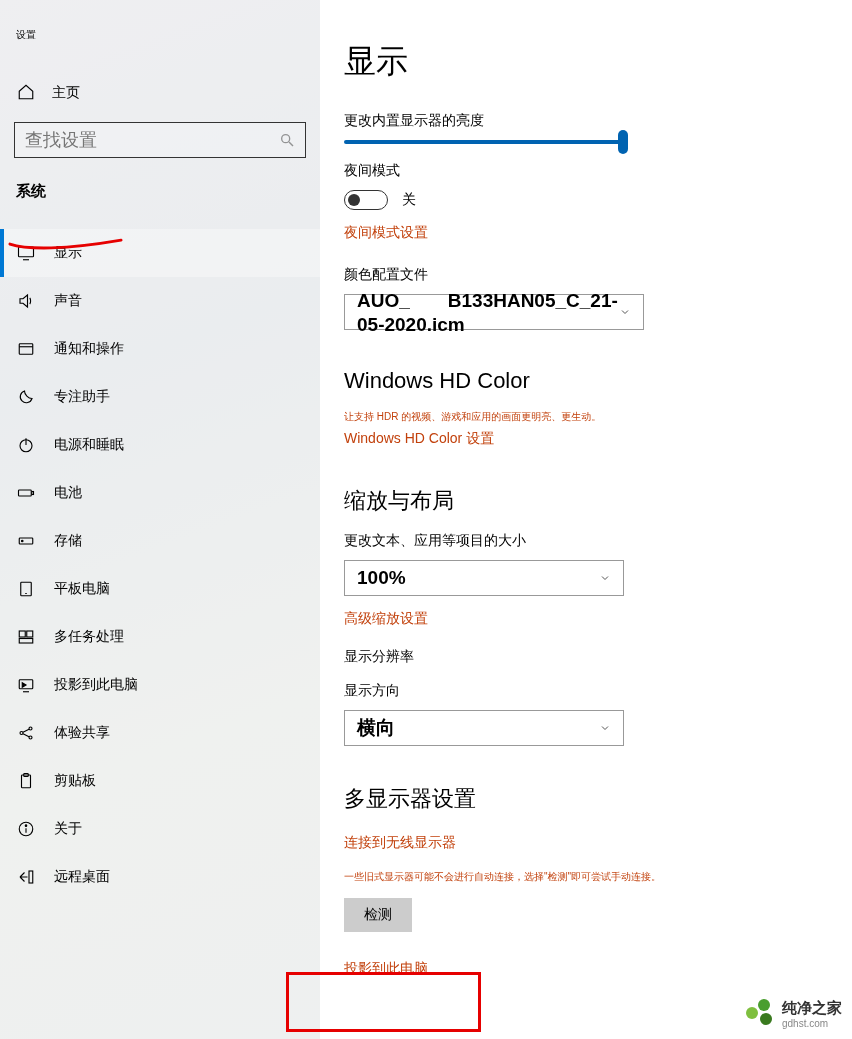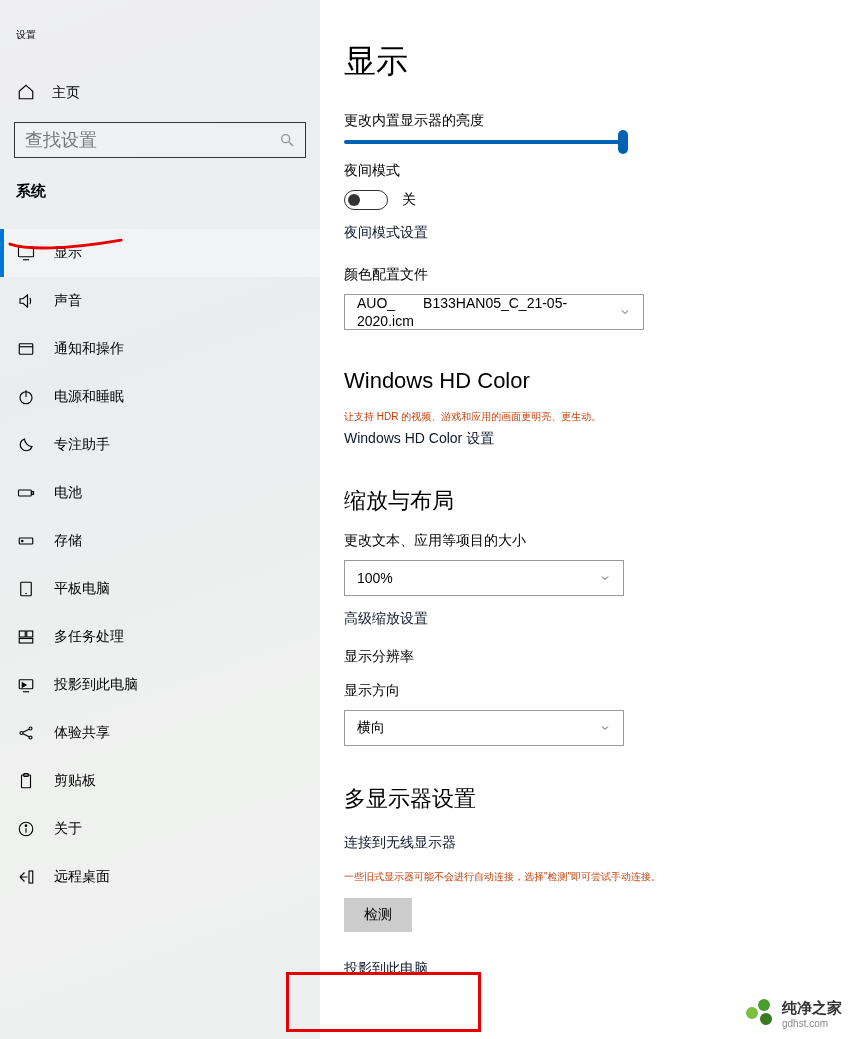--- a/index.html
+++ b/index.html
@@ -134,36 +134,37 @@
     position: relative;
   }
   .toggle .knob {
     position: absolute;
     left: 3px; top: 3px;
     width: 12px; height: 12px;
     border-radius: 50%;
     background: #333;
   }
   .link {
-    color: #0f172a;
+    color: #c2410c;
     font-size: 14px;
     margin-top: 14px;
     display: inline-block;
     cursor: pointer;
   }
   .select {
     border: 1px solid #999;
     height: 36px;
     display: flex;
     align-items: center;
     justify-content: space-between;
     padding: 0 12px;
-    font-size: 14px;
+    font-size: 19px;
     background: #fff;
     cursor: pointer;
+    font-weight: bold;
   }
   .select.w300 { width: 300px; }
   .select.w280 { width: 280px; }
   .select .chev { color:#555; }
   .section-heading {
     font-size: 22px;
     font-weight: 400;
     margin-top: 38px;
     margin-bottom: 16px;
   }
@@ -262,33 +263,33 @@
           <svg width="18" height="18" viewBox="0 0 24 24" fill="none" stroke="#000" stroke-width="1.5">
               <rect x="3" y="5" width="18" height="14" rx="1"></rect>
               <line x1="3" y1="9" x2="21" y2="9"></line>
             </svg>
         </span>
         <span class="label">通知和操作</span>
       </div>
       <div class="nav-item">
         <span class="icon">
           <svg width="18" height="18" viewBox="0 0 24 24" fill="none" stroke="#000" stroke-width="1.5">
+              <path d="M20 14A8 8 0 1 1 10 4c0 5 5 10 10 10z"></path>
+            </svg>
+        </span>
+        <span class="label">专注助手</span>
+      </div>
+      <div class="nav-item">
+        <span class="icon">
+          <svg width="18" height="18" viewBox="0 0 24 24" fill="none" stroke="#000" stroke-width="1.5">
               <circle cx="12" cy="13" r="8"></circle>
               <line x1="12" y1="3" x2="12" y2="12"></line>
             </svg>
         </span>
         <span class="label">电源和睡眠</span>
-      </div>
-      <div class="nav-item">
-        <span class="icon">
-          <svg width="18" height="18" viewBox="0 0 24 24" fill="none" stroke="#000" stroke-width="1.5">
-              <path d="M20 14A8 8 0 1 1 10 4c0 5 5 10 10 10z"></path>
-            </svg>
-        </span>
-        <span class="label">专注助手</span>
       </div>
       <div class="nav-item">
         <span class="icon">
           <svg width="18" height="18" viewBox="0 0 24 24" fill="none" stroke="#000" stroke-width="1.5">
               <rect x="2" y="8" width="17" height="8" rx="1"></rect>
               <rect x="20" y="10" width="2" height="4"></rect>
             </svg>
         </span>
         <span class="label">电池</span>
       </div>

